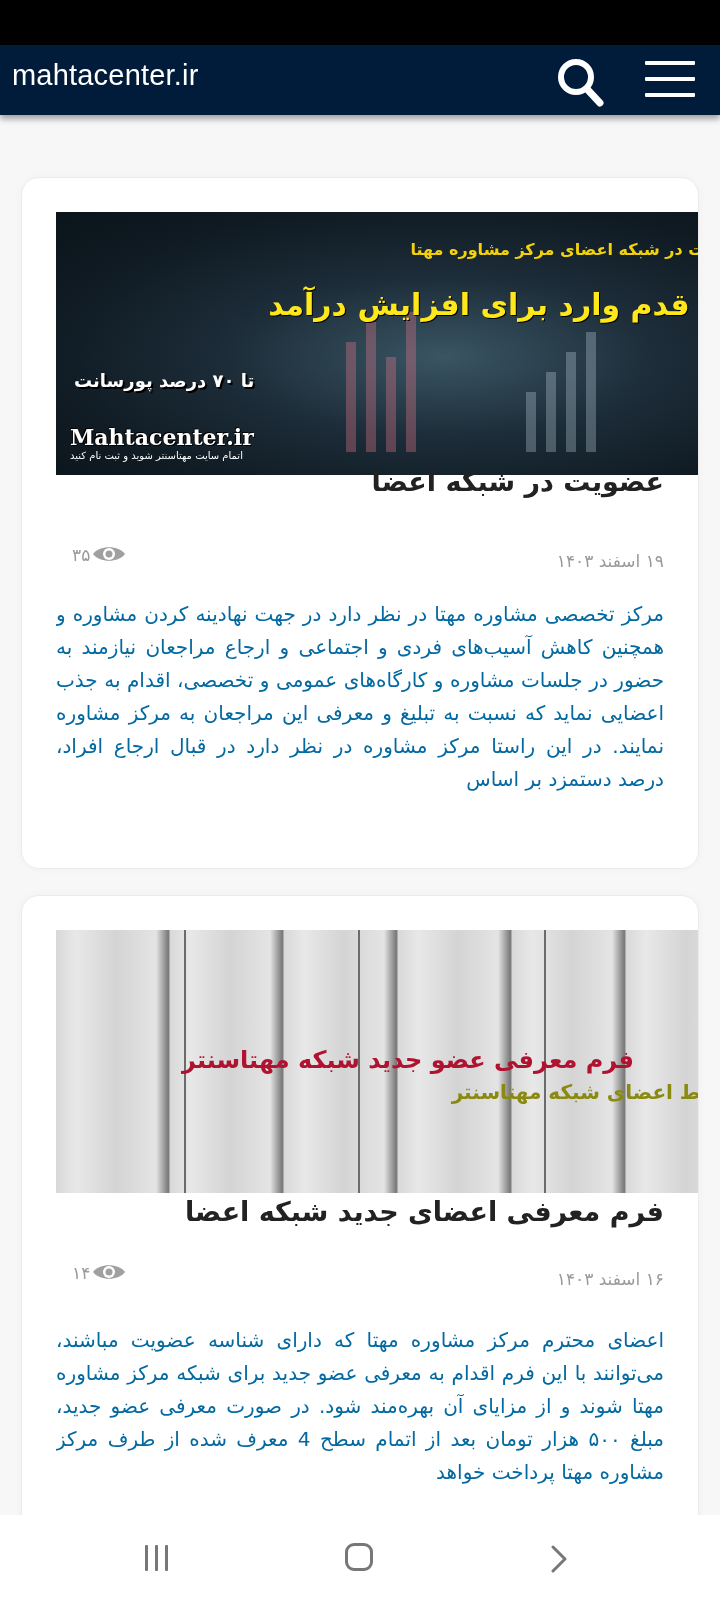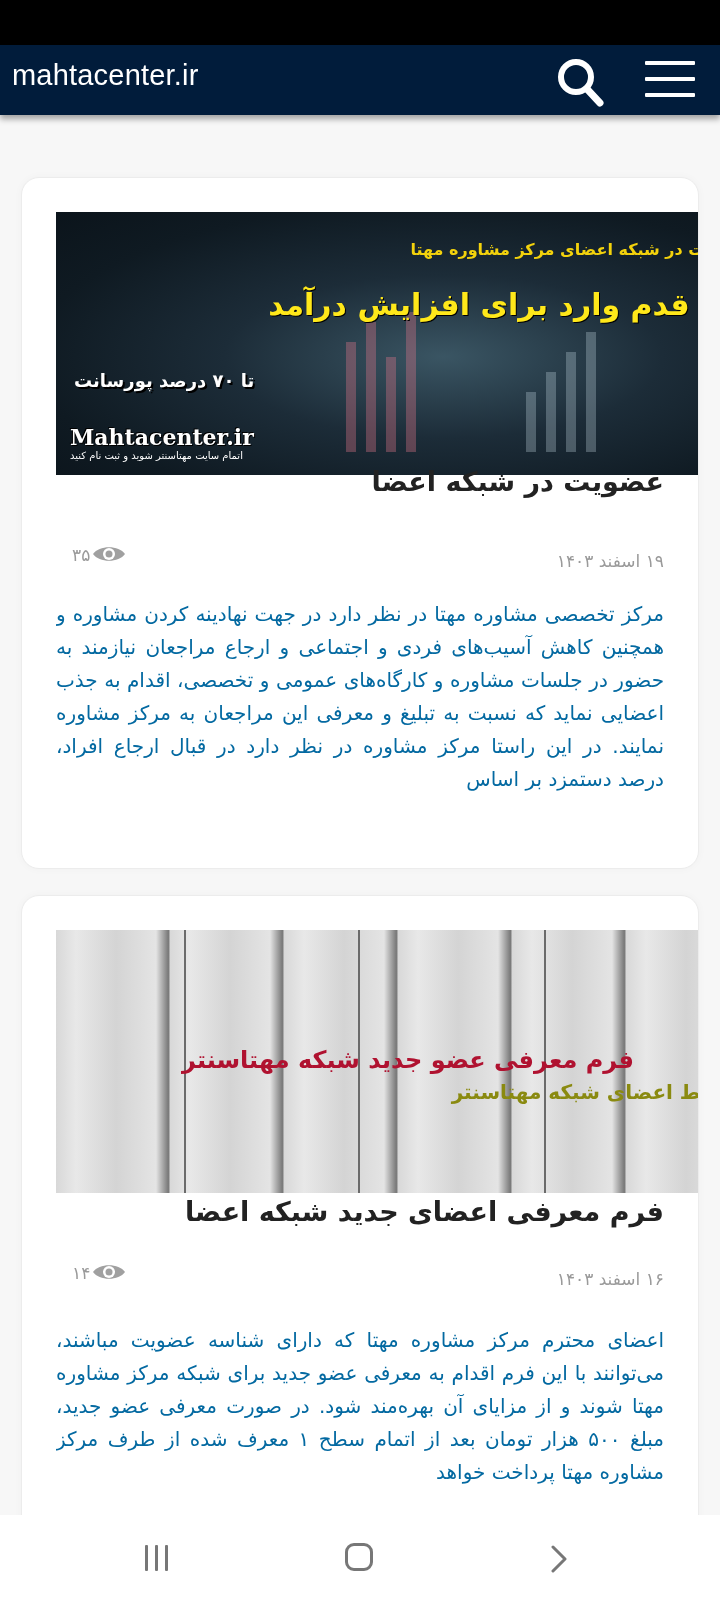--- a/index.html
+++ b/index.html
@@ -112,21 +112,21 @@
       <div class="views">
         <span>۱۴</span>
         <svg class="eye-icon" viewBox="0 0 34 22">
           <path d="M1 11 C7 2, 27 2, 33 11 C27 20, 7 20, 1 11 Z" fill="#a0a0a0"></path>
           <circle cx="17" cy="11" r="6" fill="#fff"></circle>
           <circle cx="17" cy="11" r="3.5" fill="#a0a0a0"></circle>
         </svg>
       </div>
       <div class="date">۱۶ اسفند ۱۴۰۳</div>
     </div>
-    <p class="excerpt">اعضای محترم مرکز مشاوره مهتا که دارای شناسه عضویت مباشند، می‌توانند با این فرم اقدام به معرفی عضو جدید برای شبکه مرکز مشاوره مهتا شوند و از مزایای آن بهره‌مند شود. در صورت معرفی عضو جدید، مبلغ ۵۰۰ هزار تومان بعد از اتمام سطح ۱ معرف شده از طرف مرکز مشاوره مهتا پرداخت خواهد</p>
+    <p class="excerpt">اعضای محترم مرکز مشاوره مهتا که دارای شناسه عضویت مباشند، می‌توانند با این فرم اقدام به معرفی عضو جدید برای شبکه مرکز مشاوره مهتا شوند و از مزایای آن بهره‌مند شود. در صورت معرفی عضو جدید، مبلغ ۵۰۰ هزار تومان بعد از اتمام سطح 4 معرف شده از طرف مرکز مشاوره مهتا پرداخت خواهد</p>
   </article>
 
 </main>
 
 <nav class="nav-bar">
   <div class="nav-recent">
     <span style="left:2px"></span>
     <span style="left:12px"></span>
     <span style="left:22px"></span>
   </div>

